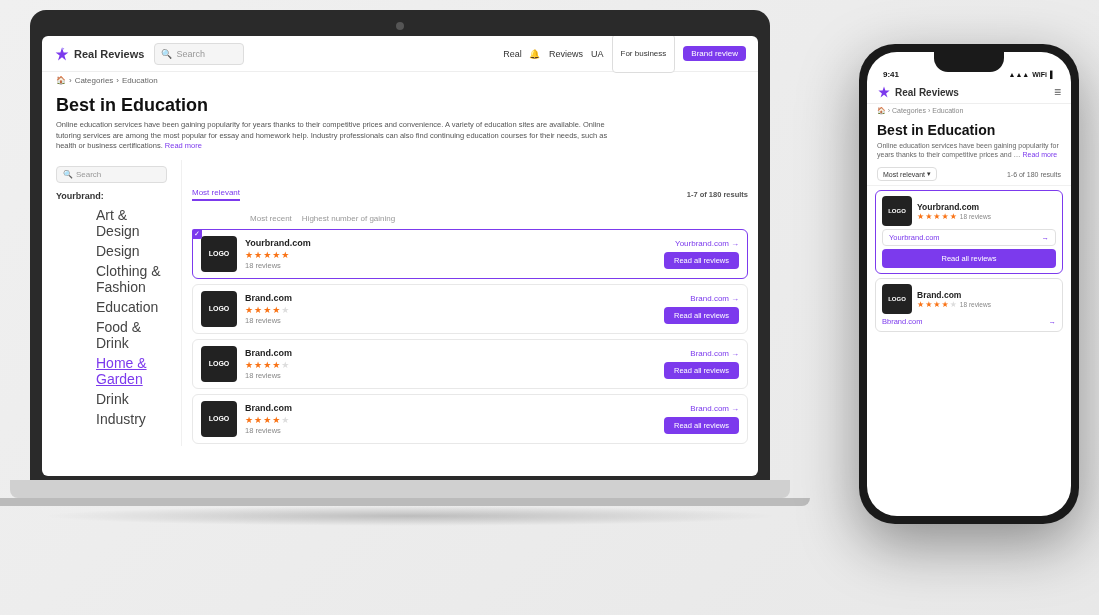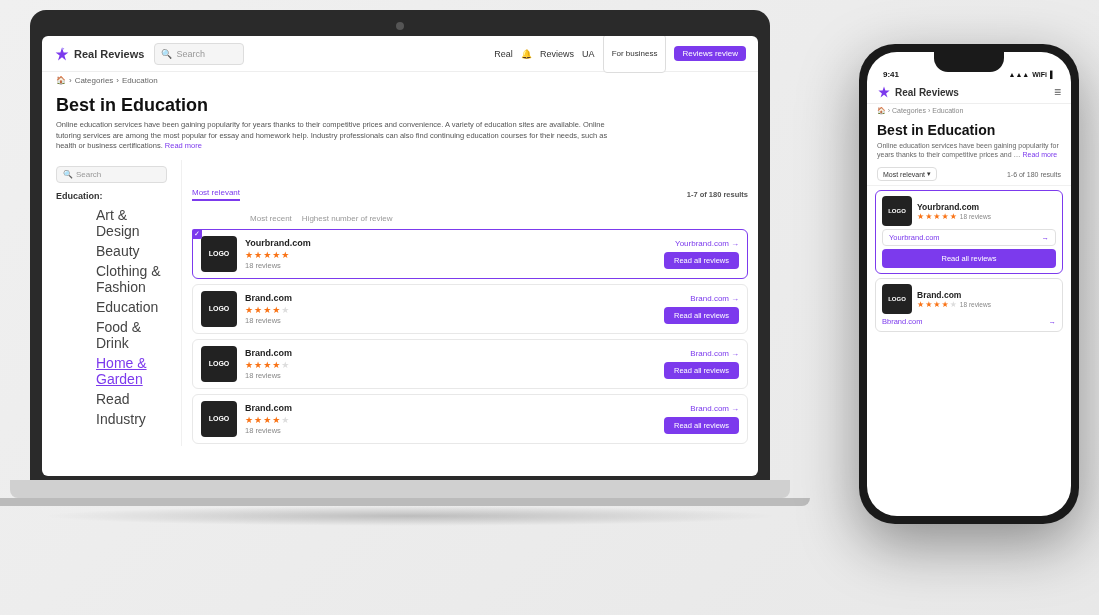--- a/index.html
+++ b/index.html
@@ -469,21 +469,21 @@
         <div class="nav-search">
           <span>🔍</span>
           <span>Search</span>
         </div>
         <div class="nav-links">
           <span>Real</span>
           <span>🔔</span>
           <span>Reviews</span>
           <span>UA</span>
           <button class="nav-btn-outline">For business</button>
-          <button class="nav-btn">Reviews review</button>
+          <button class="nav-btn">Brand review</button>
         </div>
       </div>
 
       <div class="breadcrumb">
         <span>🏠</span>
         <span>›</span>
         <span>Categories</span>
         <span>›</span>
         <span>Education</span>
       </div>
@@ -496,36 +496,36 @@
         </p>
       </div>
 
       <div class="main-content">
 
         <div class="sidebar">
           <div class="sidebar-search">
             <span>🔍</span>
             <span>Search</span>
           </div>
-          <div class="sidebar-title">Education:</div>
+          <div class="sidebar-title">Yourbrand:</div>
           <div class="sidebar-item">Art &amp; Design</div>
-          <div class="sidebar-item">Beauty</div>
+          <div class="sidebar-item">Design</div>
           <div class="sidebar-item">Clothing &amp; Fashion</div>
           <div class="sidebar-item">Education</div>
           <div class="sidebar-item">Food &amp; Drink</div>
           <div class="sidebar-item active">Home &amp; Garden</div>
-          <div class="sidebar-item">Read</div>
+          <div class="sidebar-item">Drink</div>
           <div class="sidebar-item">Industry</div>
         </div>
 
         <div class="listings-area">
           <div class="listings-toolbar">
             <span class="tab-active">Most relevant</span>
             <span class="tab-inactive">Most recent</span>
-            <span class="tab-inactive">Highest number of review</span>
+            <span class="tab-inactive">Highest number of gaining</span>
             <span class="results-count">1-7 of 180 results</span>
           </div>
 
           <div class="listing-card featured card-relative">
             <div class="featured-badge">
               <span class="featured-check">✓</span>
             </div>
             <div class="logo-box">LOGO</div>
             <div class="card-info">
               <div class="card-name">Yourbrand.com</div>

